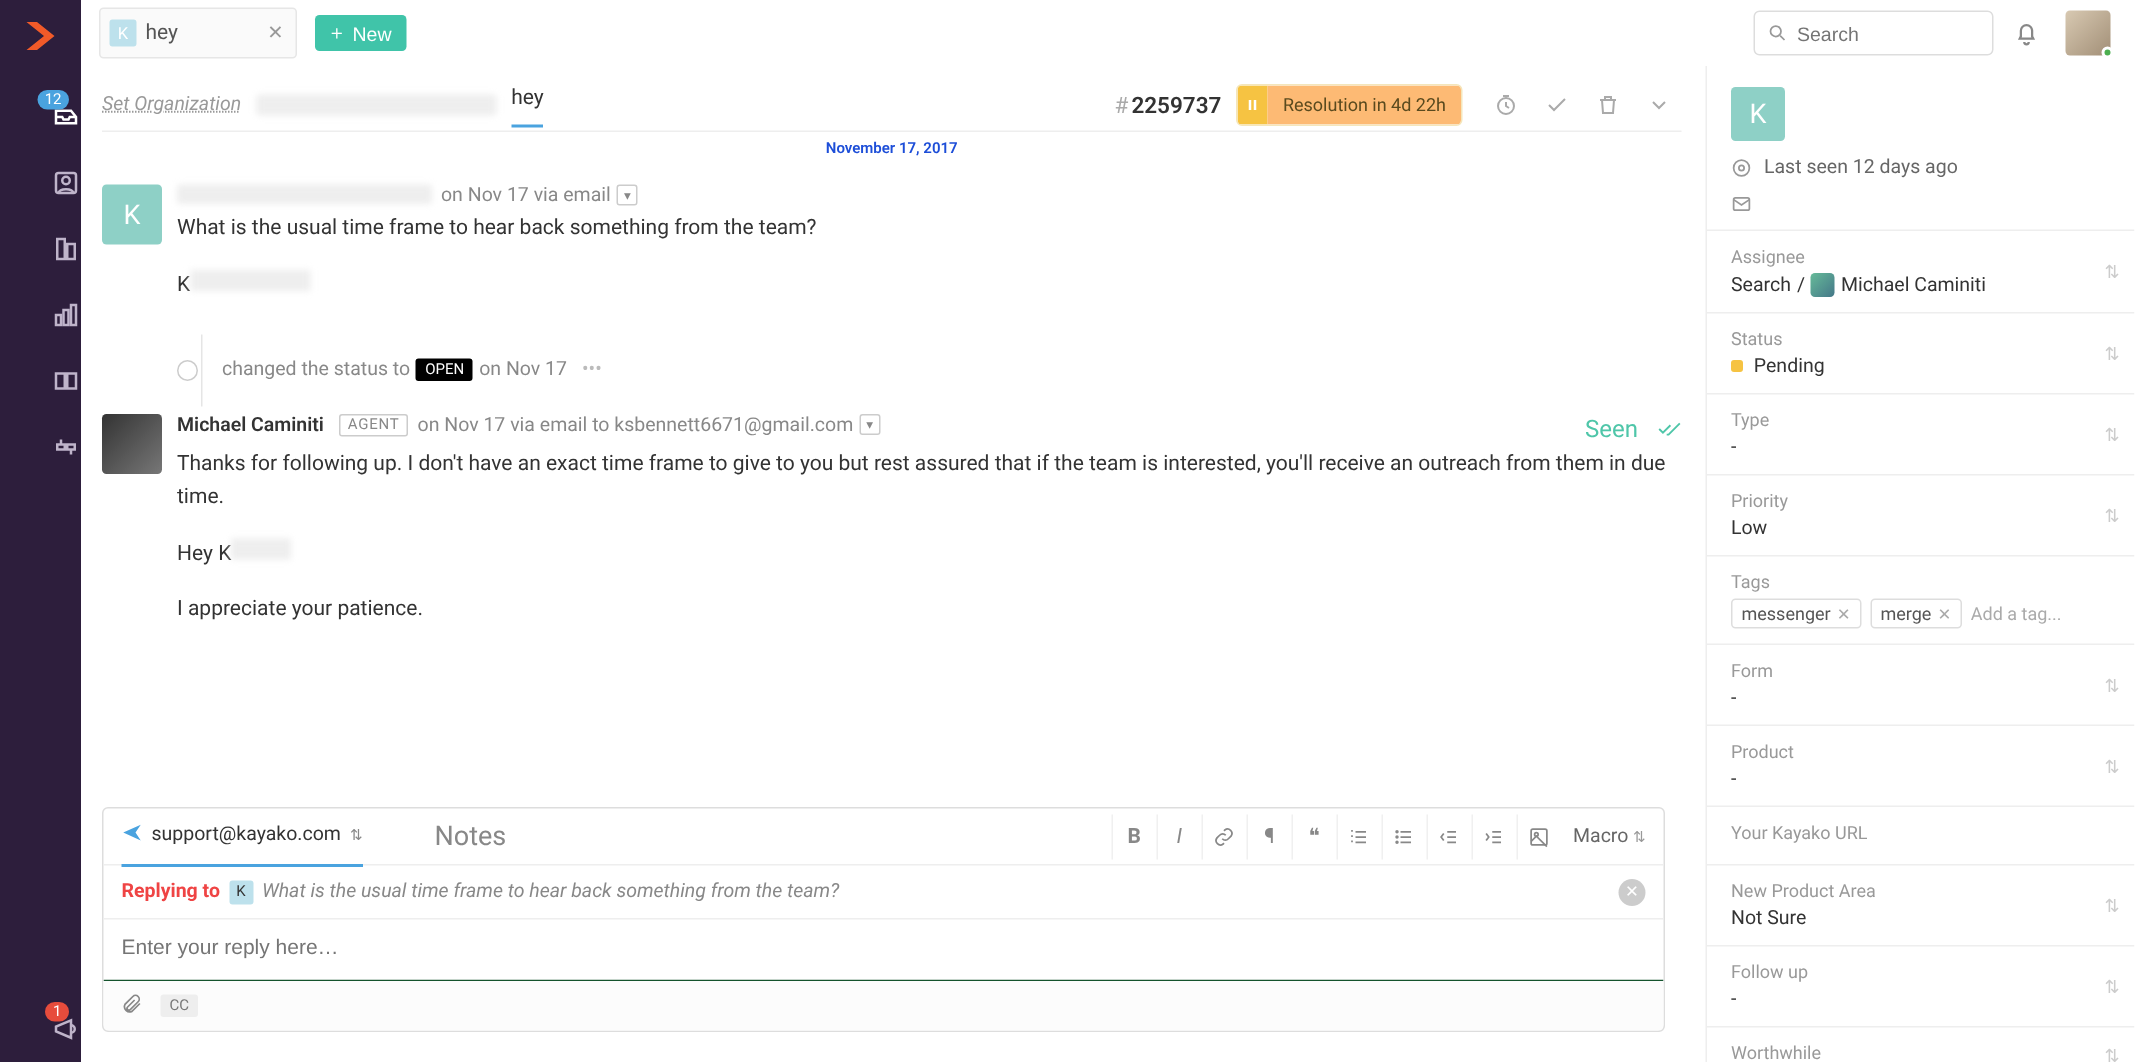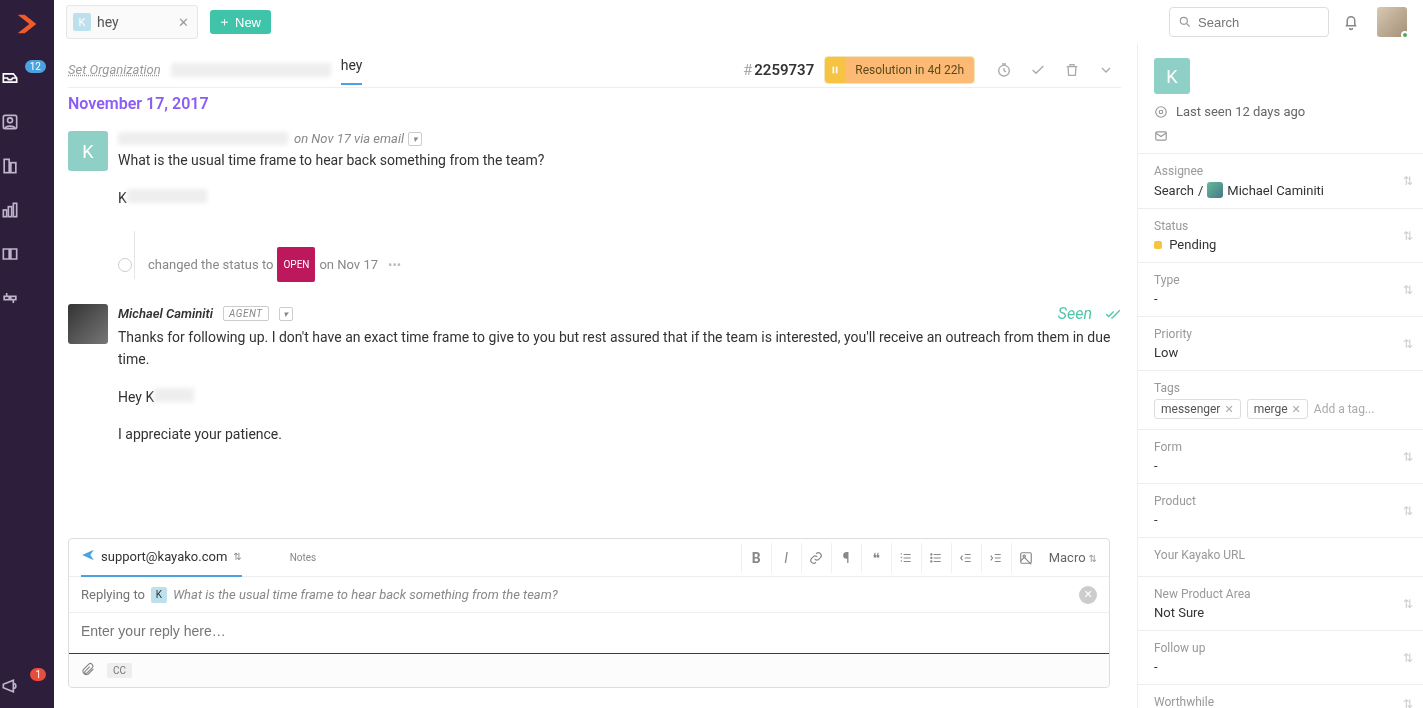--- a/index.html
+++ b/index.html
@@ -25,21 +25,21 @@
     padding-top: 10px;
   }
   .left-nav .logo {
     width: 28px; height: 28px;
     margin-bottom: 18px;
   }
   .left-nav .nav-icon {
     width: 54px; height: 44px;
     display: flex;
     align-items: center;
-    justify-content: flex-start;
+    justify-content: flex-end;
     color: #bfb4ca;
     position: relative;
     cursor: pointer;
   }
   .left-nav .nav-icon svg { width: 20px; height: 20px; }
   .left-nav .nav-icon.active { color: #fff; }
   .left-nav .badge {
     position: absolute;
     top: 4px; right: 8px;
     background: #4aa3df;
@@ -232,43 +232,43 @@
   }
 
   
   .conv-body {
     position: absolute;
     left: 68px; top: 94px;
     right: 302px;
     bottom: 172px;
   }
   .date-divider {
-    color: #8b5cf6;
+    text-align: center;
+    color: #1d4ed8;
     font-weight: 600;
-    font-size: 16px;
+    font-size: 10px;
     margin-bottom: 18px;
   }
 
   .msg-row { display: flex; margin-bottom: 22px; }
   .msg-row .avatar {
     width: 40px; height: 40px;
     border-radius: 3px;
     flex-shrink: 0;
     margin-right: 10px;
   }
   .avatar.k-user { background: #8ed0c6; color:#fff; display:flex; align-items:center; justify-content:center; font-size:18px; }
   .avatar.agent-img { background: linear-gradient(135deg,#333,#777); }
   .msg-content { flex: 1; }
   .msg-header {
     display: flex;
-    align-items: center;
+    align-items: flex-start;
     font-size: 13px;
     color: #888;
     margin-bottom: 4px;
-    font-style: italic;
   }
   .msg-header .author { font-weight: 600; color: #333; margin-right: 6px; }
   .msg-header .blur-auth {
     display: inline-block;
     width: 170px; height: 13px;
     background: #eee;
     filter: blur(2px);
     border-radius: 2px;
     margin-right: 6px;
   }
@@ -320,24 +320,24 @@
   }
   .status-event .circle {
     width: 14px; height: 14px;
     border: 1px solid #ccc;
     border-radius: 50%;
     background: #fff;
     margin-right: 16px;
     z-index:1;
   }
   .status-event .open-badge {
-    background: #be185d;
+    background: #000000;
     color: #fff;
     font-size: 10px;
-    padding: 12px 6px;
+    padding: 2px 6px;
     border-radius: 2px;
     margin: 0 4px;
   }
   .status-event .more { margin-left: 10px; color:#bbb; cursor:pointer; }
 
   
   .reply-wrap {
     position: absolute;
     left: 68px; right: 313px;
     bottom: 20px;
@@ -354,21 +354,21 @@
   }
   .reply-toolbar .send-chan {
     display:flex; align-items:center; gap:6px;
     color:#333; font-size:13px;
     padding-bottom:10px; margin-top:10px;
     border-bottom:2px solid #4aa3df;
     cursor:pointer;
   }
   .reply-toolbar .send-chan .send-icon { color:#4aa3df; }
   .reply-toolbar .send-chan .updown { color:#888; font-size:10px; }
-  .reply-toolbar .notes-tab { margin-left:16px; color:#888; font-size:10px; cursor:pointer;padding-left:32px; }
+  .reply-toolbar .notes-tab { margin-left:16px; color:#888; font-size:18px; cursor:pointer;padding-left:32px; }
   .reply-toolbar .gap { flex:1; }
   .rt-icon {
     width: 30px; height: 30px;
     display: flex;
     align-items: center;
     justify-content: center;
     color: #888;
     border-left: 1px solid #f0f0f0;
     cursor: pointer;
   }
@@ -377,21 +377,21 @@
   .macro .updown { color:#999; font-size:10px; margin-left:3px; }
 
   .replying-to {
     display: flex;
     align-items: center;
     border-bottom: 1px solid #eee;
     height: 36px;
     padding: 0 12px;
     font-size: 13px;
   }
-  .replying-to .lbl { font-weight:400; color:#737373; margin-right:6px; }
+  .replying-to .lbl { font-weight:700; color:#ef4444; margin-right:6px; }
   .replying-to .avatar-k.small {
     width: 16px; height:16px; font-size:10px;
     background:#bde1ec; border-radius:2px;
     display:inline-flex; align-items:center; justify-content:center;
     margin-right:6px;
   }
   .replying-to .quote { color:#888; font-style:italic; flex:1; white-space:nowrap; overflow:hidden; text-overflow:ellipsis; }
   .replying-to .close-q {
     width:18px; height:18px;
     background:#ccc; color:#fff;
@@ -641,20 +641,21 @@
     <span>on Nov 17</span>
     <span class="more">•••</span>
   </div>
 
   <div class="msg-row">
     <div class="avatar agent-img"></div>
     <div class="msg-content">
       <div class="msg-header">
         <span class="author">Michael Caminiti</span>
         <span class="agent-badge">AGENT</span>
+        <span class="meta">on Nov 17 via email to ksbennett6671@gmail.com</span>
         <span class="drop">▾</span>
         <span class="seen-indicator">
           <span>Seen</span>
           <svg width="16" height="10" viewBox="0 0 24 16" fill="none" stroke="#4fc6a9" stroke-width="2">
               <path d="M1 8l4 4L13 4"></path>
               <path d="M9 12l2 0L23 0" transform="translate(0 2)"></path>
             </svg>
         </span>
       </div>
       <div class="msg-text">

